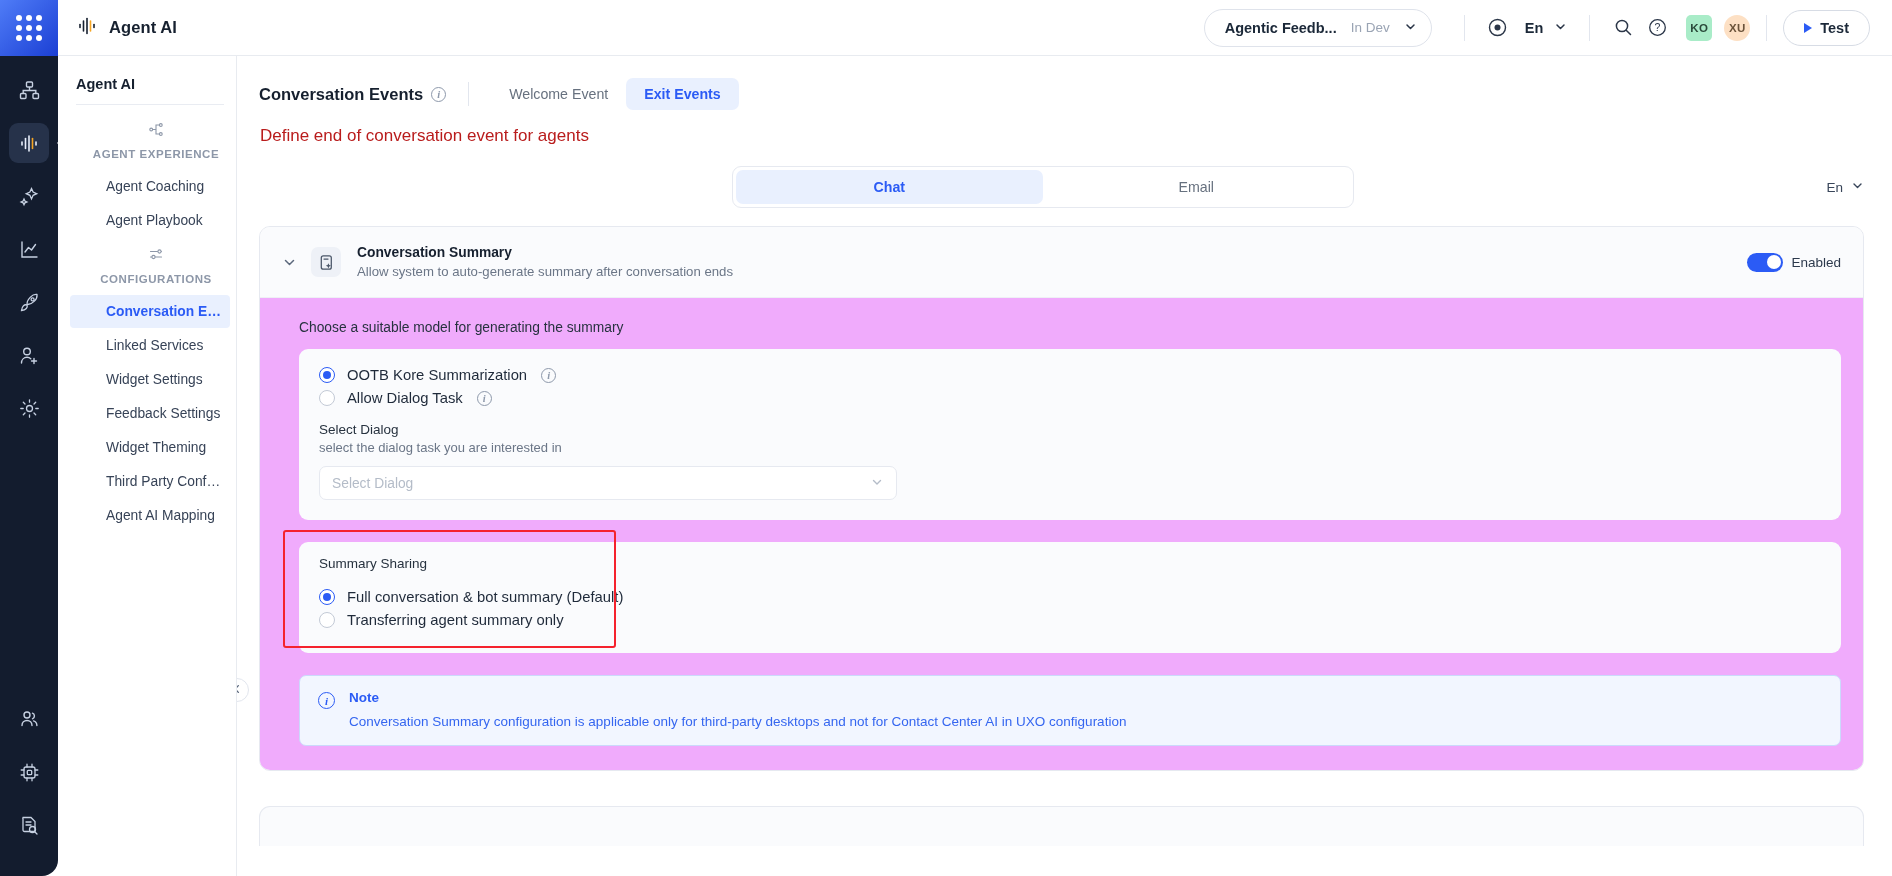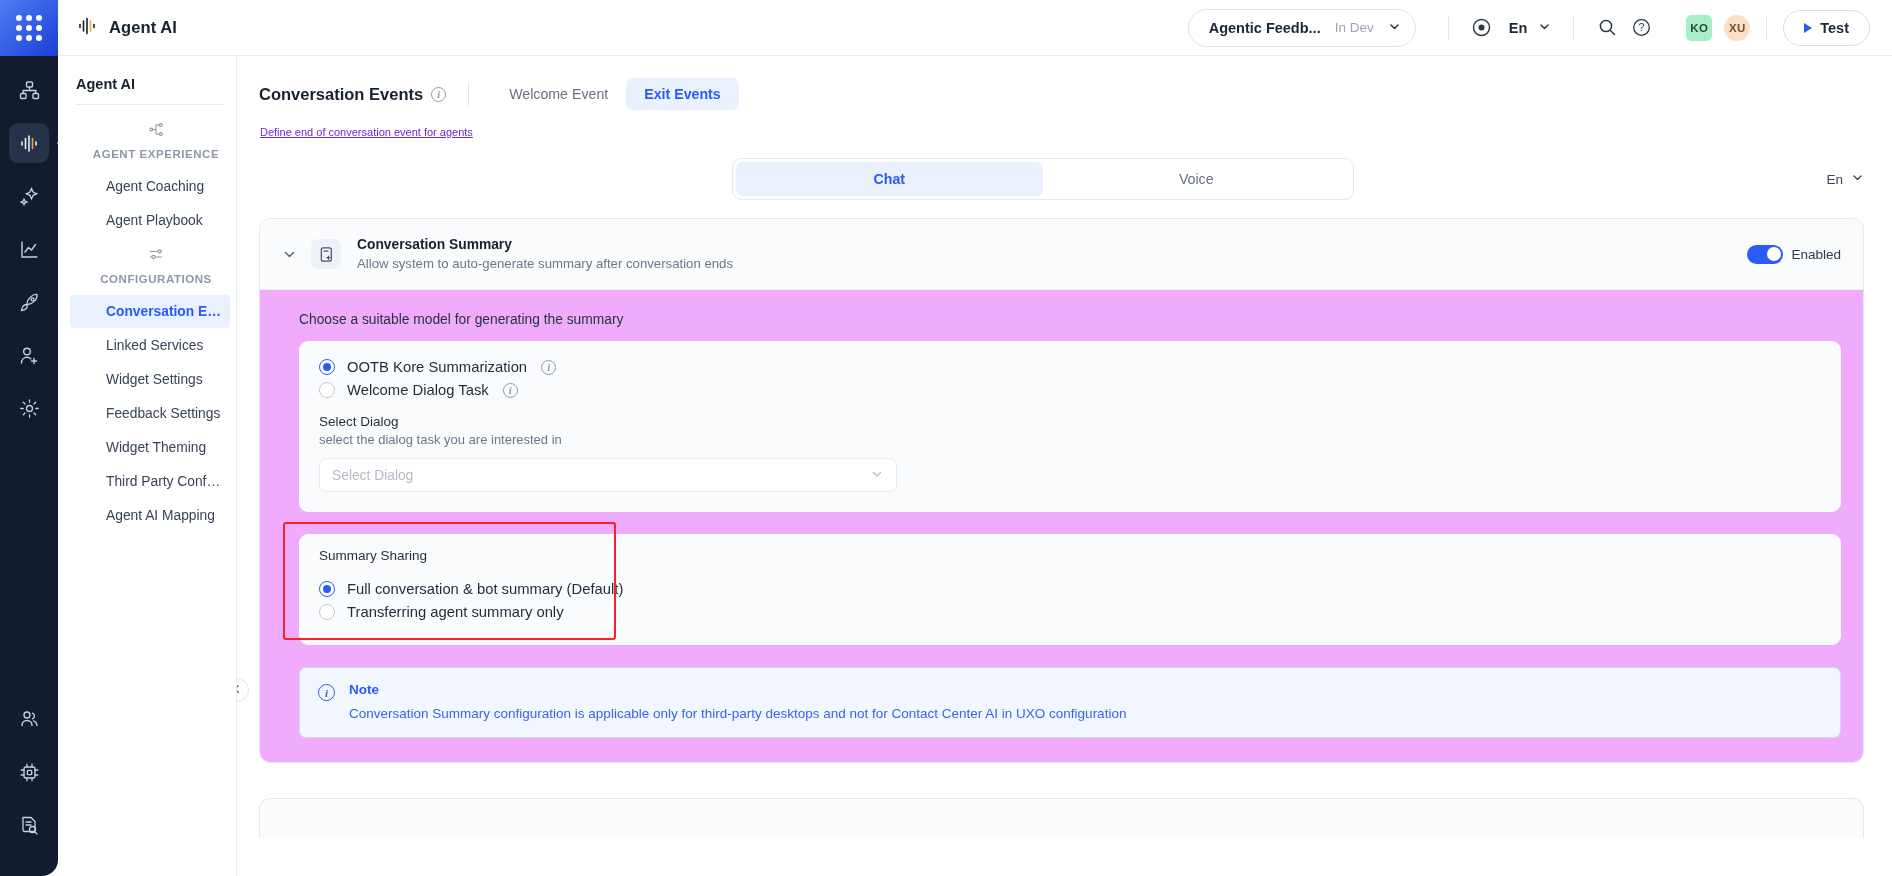--- a/index.html
+++ b/index.html
@@ -43,21 +43,21 @@
   .icon-btn {
     width: 34px; height: 34px; display: flex; align-items: center; justify-content: center;
     cursor: pointer; color: #2b3648;
   }
   .lang { display: flex; align-items: center; gap: 11px; padding: 0 6px 0 10px; }
   .lang-label { font-size: 14.5px; font-weight: 600; color: #1b2838; }
   .avatar {
     width: 26px; height: 26px; font-size: 11.5px; font-weight: 700;
     display: flex; align-items: center; justify-content: center; letter-spacing: .3px;
   }
-  .avatar.ko { background: #a9ecc8; color: #2a4a3a; border-radius: 5px; margin-left: 28px; }
+  .avatar.ko { background: #a9ecc8; color: #2a4a3a; border-radius: 5px; margin-left: 12px; }
   .avatar.xu { background: #fde0c4; color: #6b533a; border-radius: 50%; margin-left: 12px; }
   .test-btn {
     display: flex; align-items: center; gap: 8px;
     border: 1px solid #d7dce5; border-radius: 22px; height: 36px; padding: 0 20px;
     font-size: 14.5px; font-weight: 600; color: #1b2838; cursor: pointer; background: #fff;
   }
   .play-tri { width: 0; height: 0; border-left: 8px solid #2b5bf5; border-top: 5px solid transparent; border-bottom: 5px solid transparent; }
 
   
   .body-row { display: flex; flex: 1; min-height: 0; position: relative; }
@@ -119,21 +119,21 @@
     width: 15px; height: 15px; border-radius: 50%; border: 1.3px solid #8e99ab;
     color: #8e99ab; font-size: 10.5px; font-style: italic; font-weight: 700;
     display: inline-flex; align-items: center; justify-content: center;
     margin-left: 8px; font-family: "Liberation Serif", serif; cursor: pointer;
   }
   .head-div { width: 1px; height: 24px; background: #e2e6ee; margin: 0 22px; }
   .evt-tab {
     font-size: 14.2px; color: #67717f; padding: 8px 18px; border-radius: 7px; cursor: pointer;
   }
   .evt-tab.active { background: #e9f0fe; color: #2b5bf5; font-weight: 600; }
-  .subtitle { font-size: 11px; color: #6d28d9; padding: 16px 0 0 1px; text-decoration: underline; }
+  .subtitle { font-size: 17px; color: #b91c1c; padding: 16px 0 0 1px; }
 
   
   .channel-row { display: flex; align-items: center; padding: 20px 28px 0 22px; }
   .channel-tabs {
     margin: 0 auto; width: 622px; height: 42px;
     border: 1px solid #e6e9f0; border-radius: 9px; background: #fff;
     display: flex; align-items: center; padding: 3px; gap: 0;
   }
   .channel-tab {
     flex: 1; height: 100%; display: flex; align-items: center; justify-content: center;
@@ -458,21 +458,21 @@
           <span class="head-div"></span>
           <span class="evt-tab">Welcome Event</span>
           <span class="evt-tab active">Exit Events</span>
         </div>
         <div class="subtitle">Define end of conversation event for agents</div>
       </div>
 
       <div class="channel-row">
         <div class="channel-tabs">
           <div class="channel-tab active">Chat</div>
-          <div class="channel-tab">Voice</div>
+          <div class="channel-tab">Email</div>
         </div>
         <div class="lang-right">
           <span>En</span>
           <span>
             <svg width="13" height="13" viewBox="0 0 13 13">
                 <path d="M3 5l3.5 3.5L10 5" stroke="#39465a" stroke-width="1.4" fill="none" stroke-linecap="round" stroke-linejoin="round"></path>
               </svg>
           </span>
         </div>
       </div>
@@ -507,21 +507,21 @@
             <div class="section-q">Choose a suitable model for generating the summary</div>
 
             <div class="model-box">
               <div class="radio-row">
                 <span class="radio on"></span>
                 <span class="radio-label">OOTB Kore Summarization</span>
                 <span class="info-i" style="margin-left:2px">i</span>
               </div>
               <div class="radio-row">
                 <span class="radio"></span>
-                <span class="radio-label">Welcome Dialog Task</span>
+                <span class="radio-label">Allow Dialog Task</span>
                 <span class="info-i" style="margin-left:2px">i</span>
               </div>
 
               <div class="lbl-strong">Select Dialog</div>
               <div class="lbl-sub">select the dialog task you are interested in</div>
 
               <div class="select">
                 <span>Select Dialog</span>
                 <span class="caret">
                   <svg width="14" height="14" viewBox="0 0 14 14">

